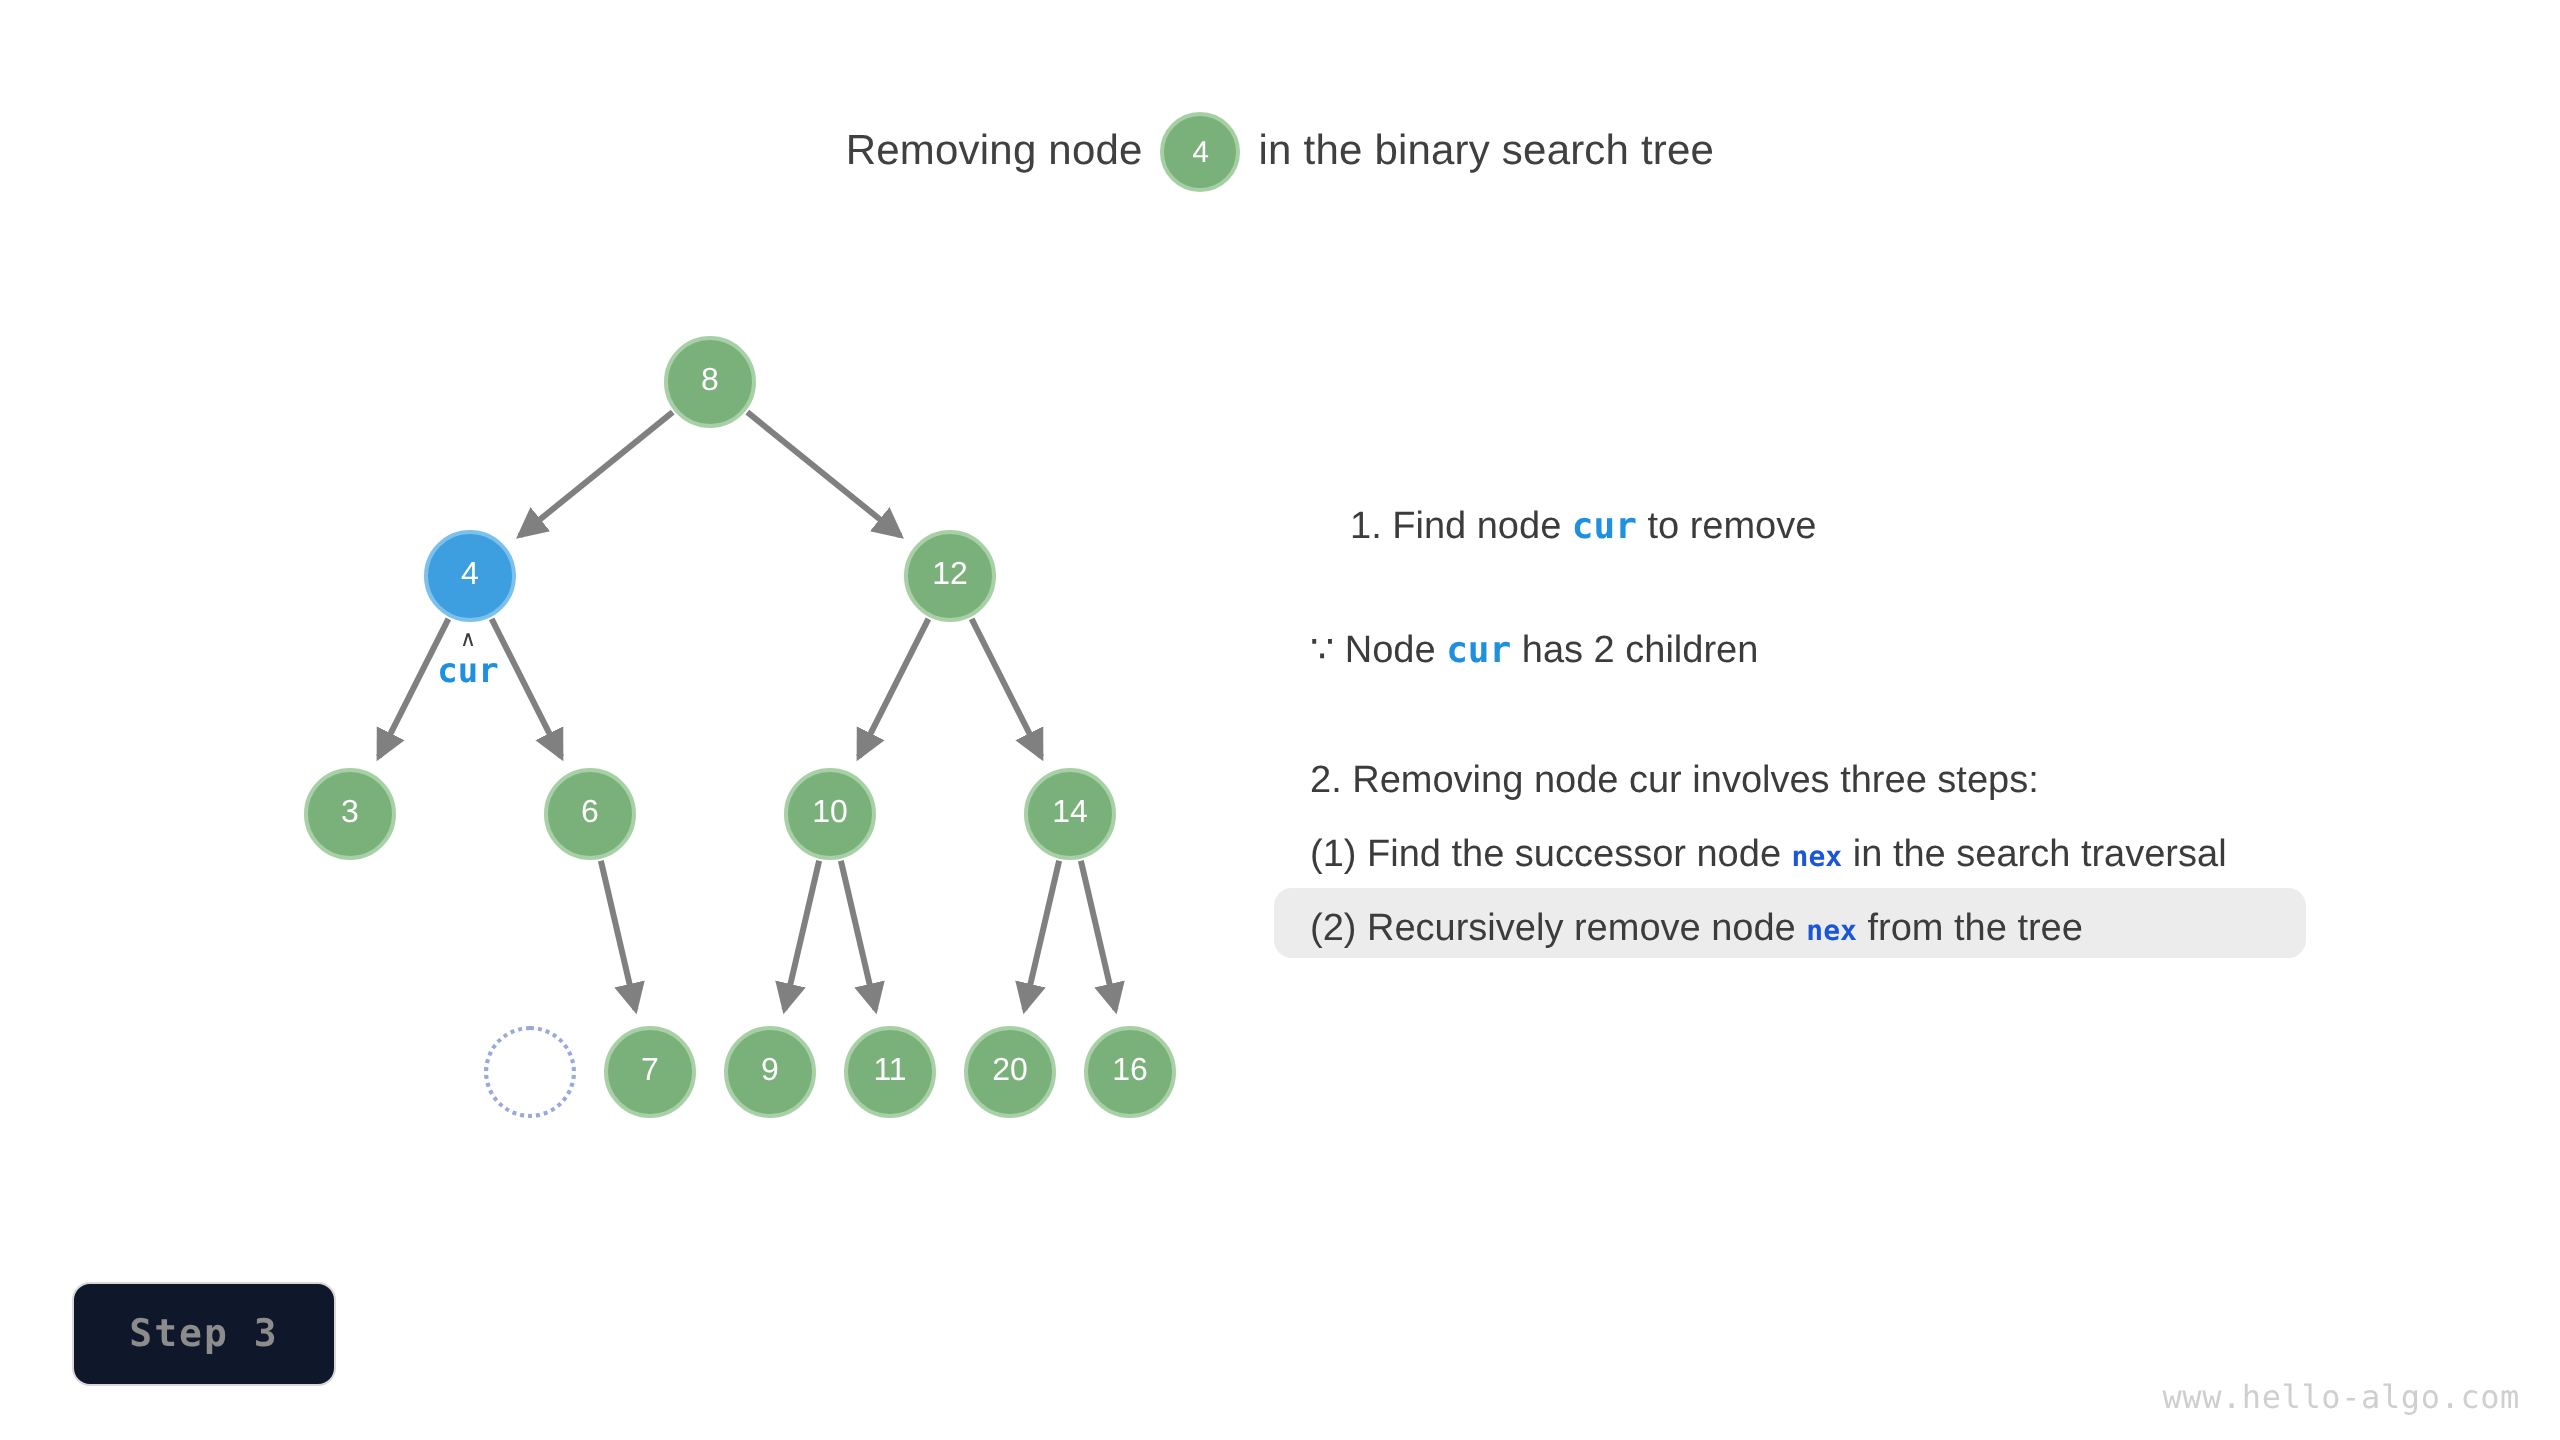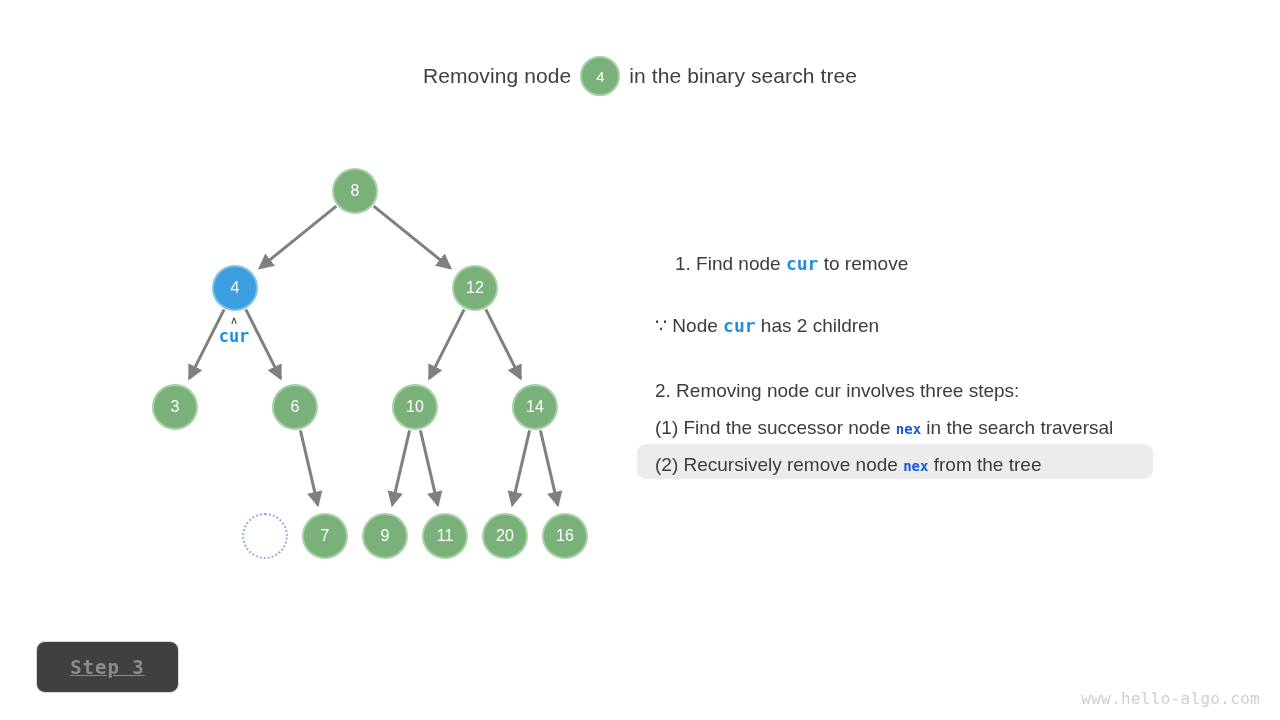--- a/index.html
+++ b/index.html
@@ -151,35 +151,34 @@
     border-radius: 9px;
     z-index: 0;
   }
   .ex-line.l5 { z-index: 1; }
 
   
   #step-badge {
     position: absolute;
     left: 36px;
     top: 641px;
-    width: 143px;
+    width: 132px;
     height: 52px;
     border: 1.5px solid #d8d8d8;
     border-radius: 9px;
-    background: #404040;
+    background: #0f172a;
     display: flex;
     align-items: center;
     justify-content: center;
     font-family: "DejaVu Sans Mono", monospace;
     font-weight: bold;
     font-size: 19px;
     color: #8c8c8c;
     letter-spacing: 1px;
     box-sizing: border-box;
-    text-decoration: underline;
   }
 
   
   #watermark {
     position: absolute;
     right: 20px;
     bottom: 12px;
     font-family: "DejaVu Sans Mono", monospace;
     font-size: 16px;
     color: #cfcfcf;

